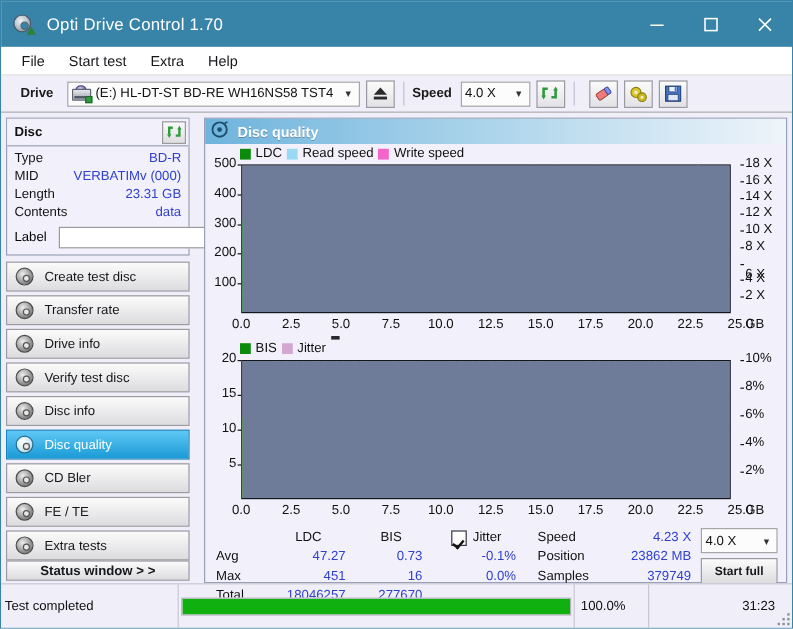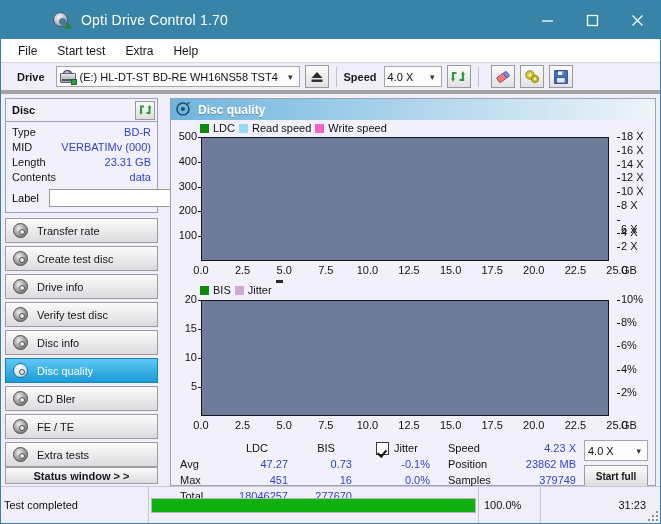--- a/index.html
+++ b/index.html
@@ -17,21 +17,20 @@
     background: #f0eef8;
     border: 1px solid #3884a8;
     display: flex; flex-direction: column;
   }
   
   .titlebar {
     height: 38px; background: #3884a8;
     display: flex; align-items: center;
     flex: 0 0 auto;
     position: relative;
-    padding-left: 42px;
   }
   .title-icon {
     width: 20px; height: 20px; margin-left: 9px; margin-right: 9px;
     position: relative; flex: 0 0 auto;
   }
   .title-icon .disc {
     position: absolute; left: 1px; top: 2px;
     width: 15px; height: 15px; border-radius: 50%;
     background: radial-gradient(circle at 40% 35%, #f2f2f2 0%, #b9c6cf 45%, #6f7f8b 100%);
     border: 1px solid #4a5a66;
@@ -67,21 +66,21 @@
   }
   .menuitem {
     font-size: 12px; color: #16171a;
     padding: 6px 9px; margin-right: 2px;
   }
   
   .toolbar {
     height: 31px; background: #f0eef8;
     display: flex; align-items: center;
     flex: 0 0 auto; padding: 0 6px;
-    border-bottom: 4px solid #a3a3a3;
+    border-bottom: 1px solid #a3a3a3;
   }
   .lbl-bold { font-weight: bold; font-size: 11px; color: #1a1a1a; }
   .combo {
     height: 21px; background: #fcfcfc; border: 1px solid #a6a6a6;
     display: flex; align-items: center; padding: 0 2px 0 3px;
     font-size: 11px; color: #111;
   }
   .combo .caret {
     margin-left: auto; padding: 0 4px; color: #333; font-size: 9px;
   }
@@ -419,25 +418,25 @@
             <div class="cd-btn">
               <div class="cd-glyph"></div>
             </div>
           </div>
         </div>
       </div>
 
       <div class="navlist">
         <div class="navbtn">
           <span class="disc-ico"></span>
-          <span class="nlabel">Transfer rate</span>
+          <span class="nlabel">Create test disc</span>
         </div>
         <div class="navbtn">
           <span class="disc-ico"></span>
-          <span class="nlabel">Create test disc</span>
+          <span class="nlabel">Transfer rate</span>
         </div>
         <div class="navbtn">
           <span class="disc-ico"></span>
           <span class="nlabel">Drive info</span>
         </div>
         <div class="navbtn">
           <span class="disc-ico"></span>
           <span class="nlabel">Verify test disc</span>
         </div>
         <div class="navbtn">

